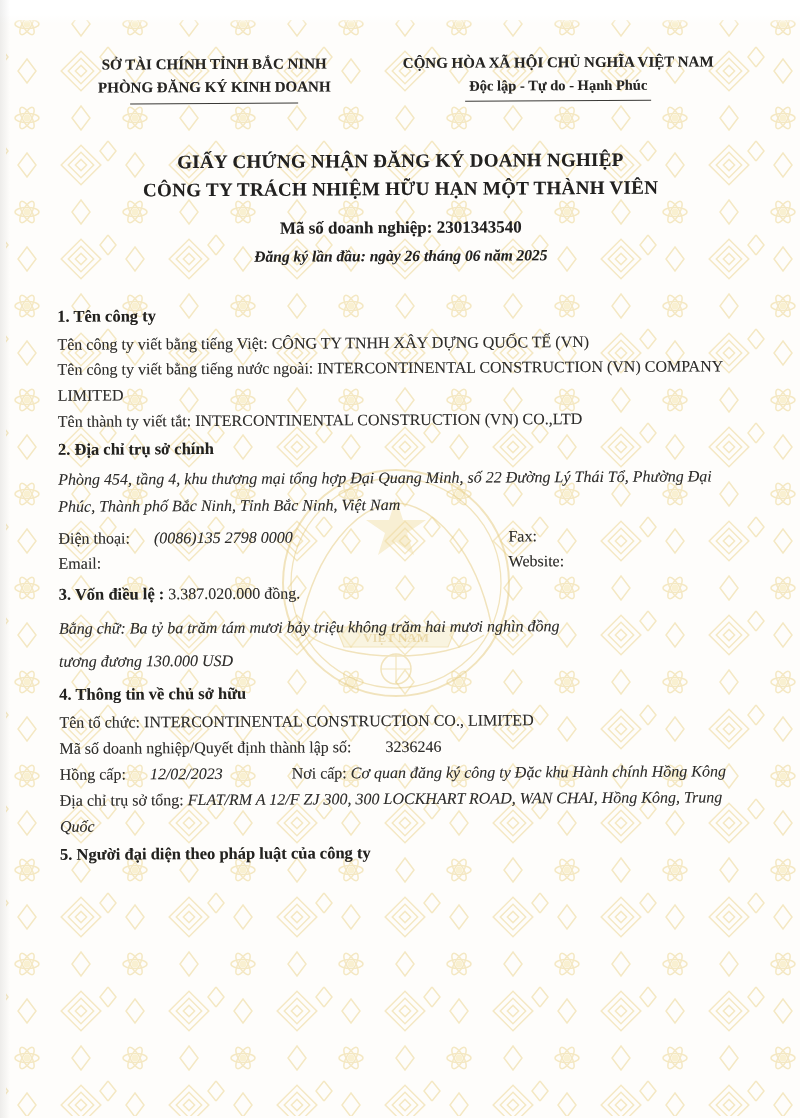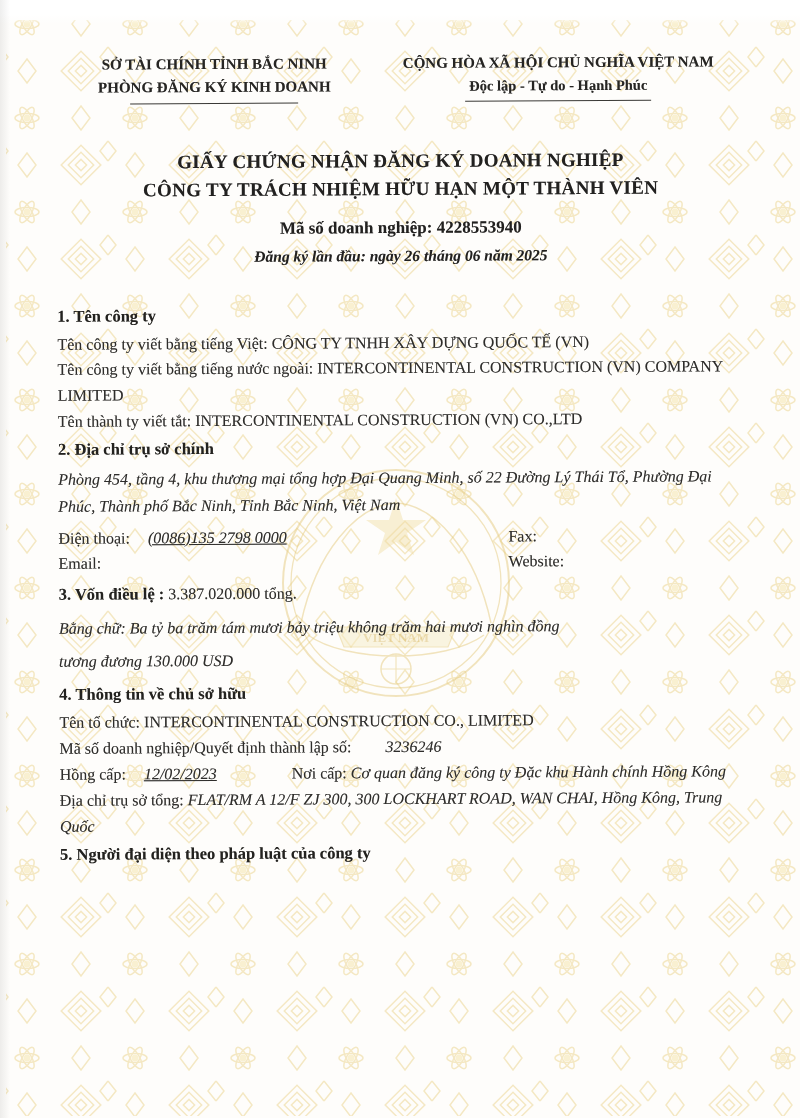--- a/index.html
+++ b/index.html
@@ -51,25 +51,25 @@
   .sec-heading{font-weight:bold;font-size:16.5px;color:#23221f;margin-top:0;}
   .mt-lg{margin-top:40px;}
   .mt-md{margin-top:10px;}
   .mt-sm{margin-top:5px;}
   .line{line-height:1.62;}
   .italic{font-style:italic;}
   .addr{font-style:italic;line-height:1.7;margin-top:6px;}
   .two-col{display:flex;line-height:1.62;}
   .two-col .col1{width:450px;}
   .two-col .col2{flex:1;}
-  .reg-no{margin-left:30px;font-style:italic;}
+  .reg-no{margin-left:30px;}
   .issue-row{display:flex;line-height:1.62;}
   .issue-left{width:232px;flex:none;}
   .issue-right{flex:1;}
-  .val-gap{margin-left:14px;text-decoration:underline;}
+  .val-gap{margin-left:20px;}
 </style>
 </head>
 <body>
 
 <div class="page">
 
   <svg class="bg" width="800" height="1118" viewBox="0 0 800 1118" aria-hidden="true">
     <defs>
       <pattern id="guil" width="108" height="94" patternUnits="userSpaceOnUse">
         <g stroke="#eeda9e" fill="none" stroke-width="1.5" opacity="0.8">
@@ -126,21 +126,21 @@
         <div class="motto">Độc lập - Tự do - Hạnh Phúc</div>
         <hr class="hrule right">
       </div>
     </div>
 
     <div class="title-block">
       <div class="title-line">GIẤY CHỨNG NHẬN ĐĂNG KÝ DOANH NGHIỆP</div>
       <div class="title-line">CÔNG TY TRÁCH NHIỆM HỮU HẠN MỘT THÀNH VIÊN</div>
       <div class="tax-line">
         <span>Mã số doanh nghiệp:</span>
-        <span>4228553940</span>
+        <span>2301343540</span>
       </div>
       <div class="reg-line">Đăng ký lần đầu: ngày 26 tháng 06 năm 2025</div>
     </div>
 
     <div class="sec-heading mt-lg">1. Tên công ty</div>
     <div class="line mt-sm">
       <span>Tên công ty viết bằng tiếng Việt:</span>
       <span>CÔNG TY TNHH XÂY DỰNG QUỐC TẾ (VN)</span>
     </div>
     <div class="line">
@@ -170,21 +170,21 @@
         <span class="italic"></span>
       </div>
       <div class="col2">
         <span>Website:</span>
         <span class="italic"></span>
       </div>
     </div>
 
     <div class="line mt-sm">
       <span class="sec-heading">3. Vốn điều lệ :</span>
-      <span>3.387.020.000 tổng.</span>
+      <span>3.387.020.000 đồng.</span>
     </div>
     <div class="addr">Bằng chữ: Ba tỷ ba trăm tám mươi bảy triệu không trăm hai mươi nghìn đồng</div>
     <div class="addr mt-sm">tương đương 130.000 USD</div>
 
     <div class="sec-heading mt-md">4. Thông tin về chủ sở hữu</div>
     <div class="line mt-sm">
       <span>Tên tổ chức:</span>
       <span>INTERCONTINENTAL CONSTRUCTION CO., LIMITED</span>
     </div>
     <div class="line">

